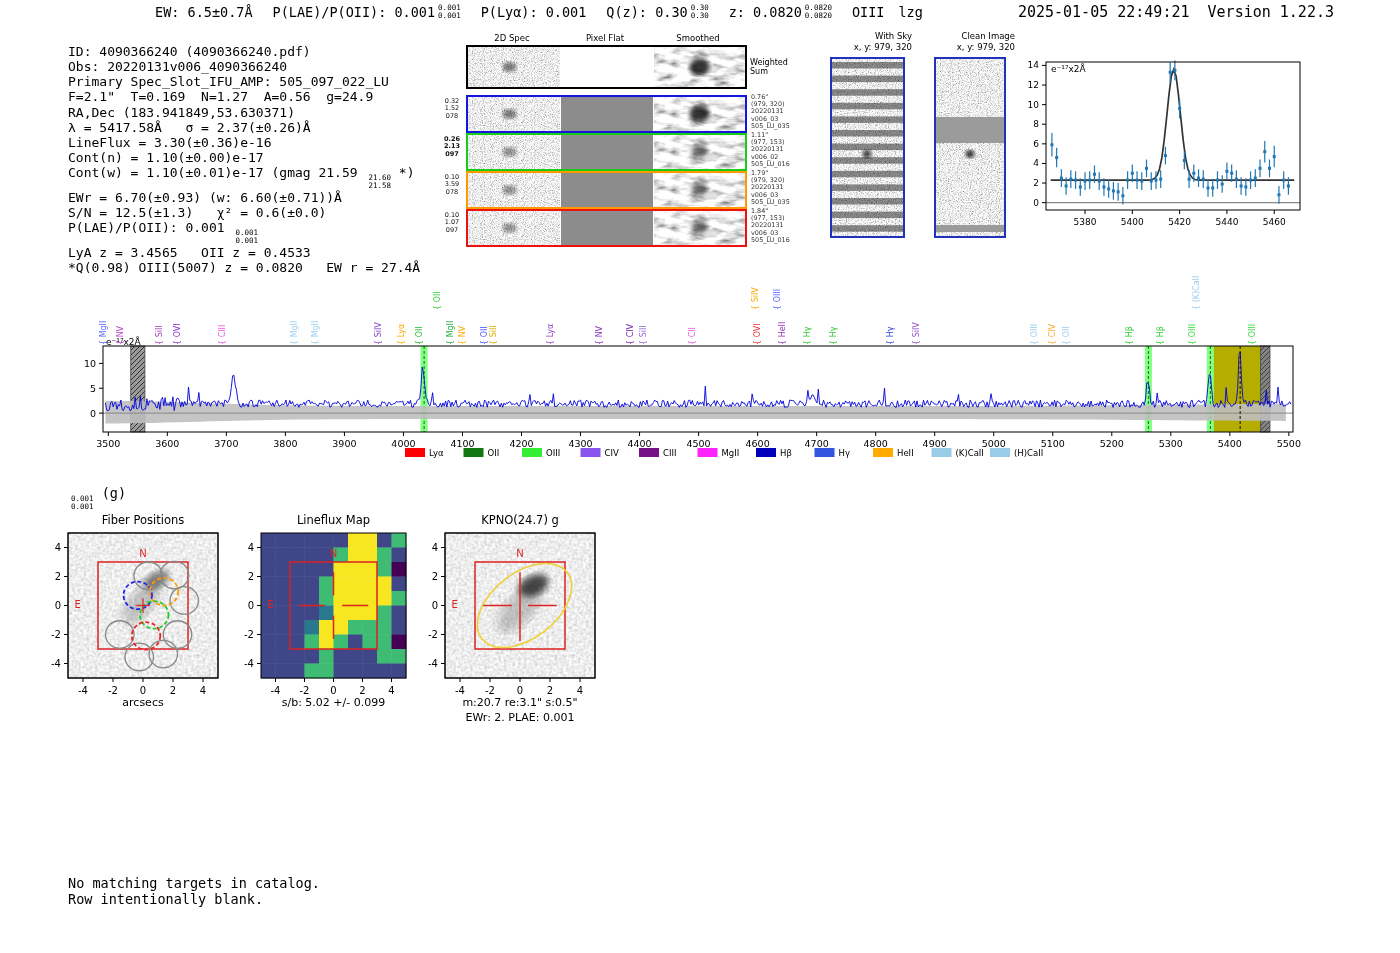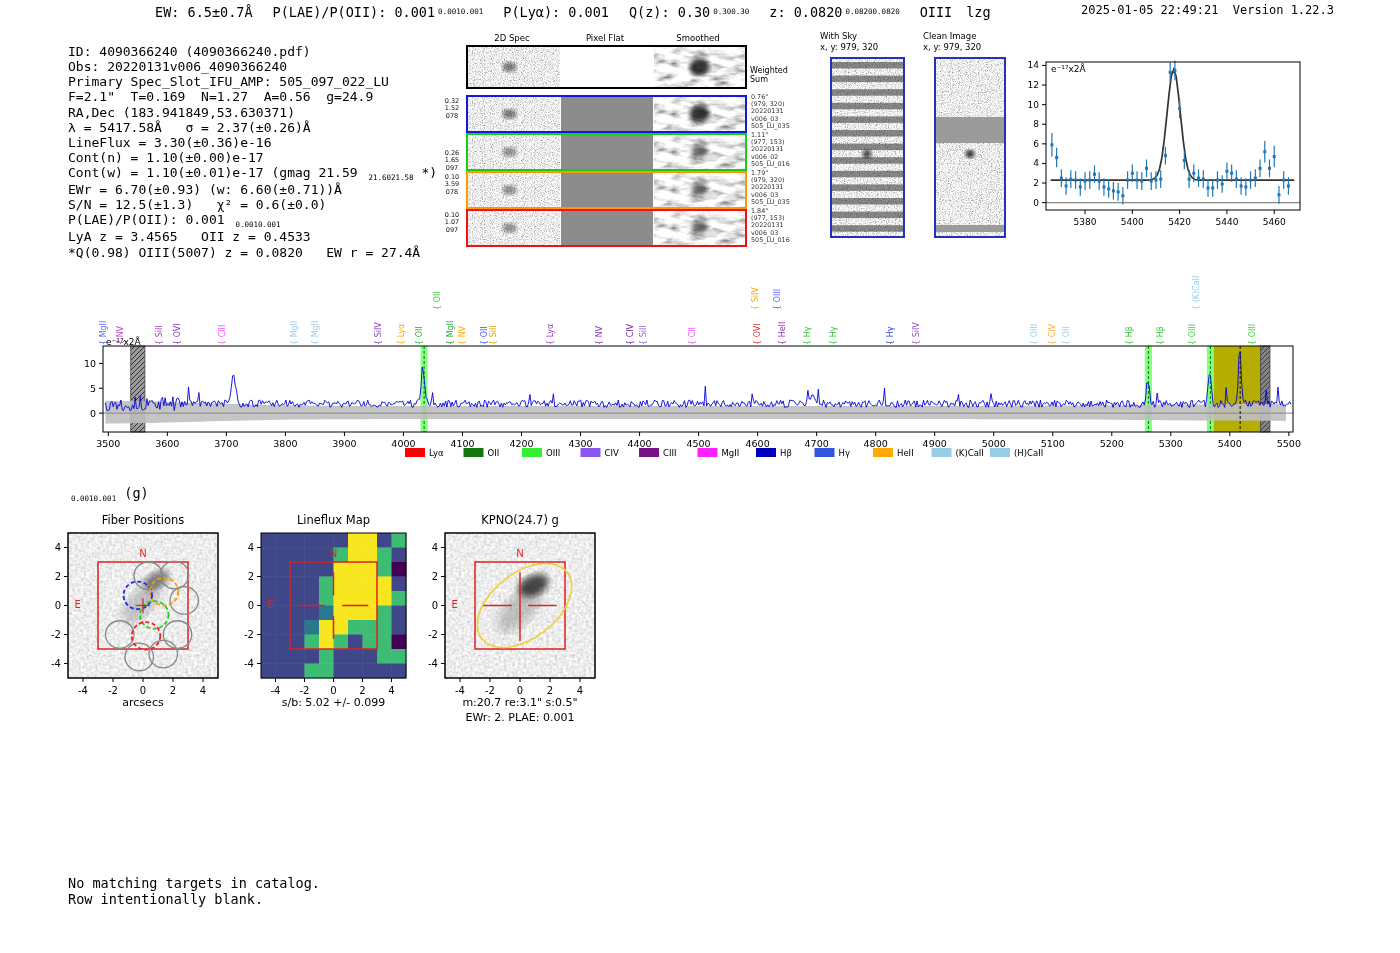--- a/index.html
+++ b/index.html
@@ -2,30 +2,30 @@
 <html><head>
 <meta charset="utf-8">
 <style>
   html,body{margin:0;padding:0;background:#fff;}
   #page{position:relative;width:1400px;height:953px;background:#fff;overflow:hidden;
         font-family:"DejaVu Sans Mono",monospace;color:#000;}
   .abs{position:absolute;}
   #header-line{position:absolute;left:155px;top:3px;font-size:13.5px;white-space:pre;}
   #header-line span{vertical-align:middle;}
   .hsp{display:inline-block;width:20px;}
-  .frac{display:inline-flex;font-size:7.5px;line-height:7.9px;
+  .frac{display:inline-flex;flex-direction:column;font-size:7.5px;line-height:7.9px;
         vertical-align:-3px;margin-left:3px;}
-  #header-right{position:absolute;top:3px;right:66px;font-size:12px;white-space:pre;}
+  #header-right{position:absolute;top:3px;right:66px;font-size:15px;white-space:pre;}
   #info-block{position:absolute;left:68px;top:44px;font-size:13px;line-height:15.15px;white-space:pre;}
   .col-header{position:absolute;font:8.5px "DejaVu Sans",sans-serif;width:92px;text-align:center;color:#000;}
   .spec-row{position:absolute;display:flex;gap:1px;background:#fff;}
   .side-label{position:absolute;width:24px;text-align:center;font:6.5px/7.3px "DejaVu Sans",sans-serif;color:#111;}
   .row-ann{position:absolute;width:64px;font:6.4px/7.2px "DejaVu Sans",sans-serif;color:#333;}
-  #weighted-sum{position:absolute;left:750px;top:66px;font:8px/9px "DejaVu Sans",sans-serif;white-space:pre-line;}
-  .sky-title{position:absolute;width:92px;text-align:left;font:8.5px/10.5px "DejaVu Sans",sans-serif;}
+  #weighted-sum{position:absolute;left:750px;top:58px;font:8px/9px "DejaVu Sans",sans-serif;white-space:pre-line;}
+  .sky-title{position:absolute;width:92px;text-align:right;font:8.5px/10.5px "DejaVu Sans",sans-serif;}
   .sky-box{position:absolute;border:2px solid #2233bb;background:#dcdcdc;}
   .ll{position:absolute;transform-origin:0 100%;transform:rotate(-90deg);
       font:8px "DejaVu Sans",sans-serif;white-space:nowrap;height:10px;line-height:10px;}
   #mosaic-line{position:absolute;left:68px;top:485px;font-size:13.5px;white-space:pre;}
   #footer-text{position:absolute;left:68px;top:876px;font-size:13.5px;line-height:15.5px;white-space:pre;}
   svg text{font-family:"DejaVu Sans",sans-serif;}
 </style>
 </head>
 <body>
 
@@ -134,23 +134,23 @@
           <ellipse cx="41.4" cy="17" rx="7" ry="5" fill="#000" opacity="0.4" filter="url(#blur2)"></ellipse>
         </svg>
         <svg width="92" height="34">
           <rect x="0" y="0" width="92" height="34" fill="#8c8c8c"></rect>
         </svg>
         <svg width="91" height="34">
           <rect x="0" y="0" width="91" height="34" filter="url(#nzb)" opacity="1"></rect>
           <ellipse cx="45.5" cy="17" rx="8" ry="6" fill="#000" opacity="0.55" filter="url(#blur2)"></ellipse>
         </svg>
       </div>
-      <div class="side-label" style="left: 440px; top: 150px;">
+      <div class="side-label" style="left: 440px; top: 136px; font-weight: bold;">
         <div>0.26</div>
-        <div>1.65</div>
+        <div>2.13</div>
         <div>097</div>
       </div>
       <div class="row-ann" style="left: 751px; top: 132px;">
         <div>1.11"</div>
         <div>(977, 153)</div>
         <div>20220131</div>
         <div>v006_02</div>
         <div>505_LU_016</div>
       </div>
       <div class="spec-row" style="left: 466px; top: 171px; width: 277px; height: 34px; border: 2px solid rgb(255, 153, 0);">

